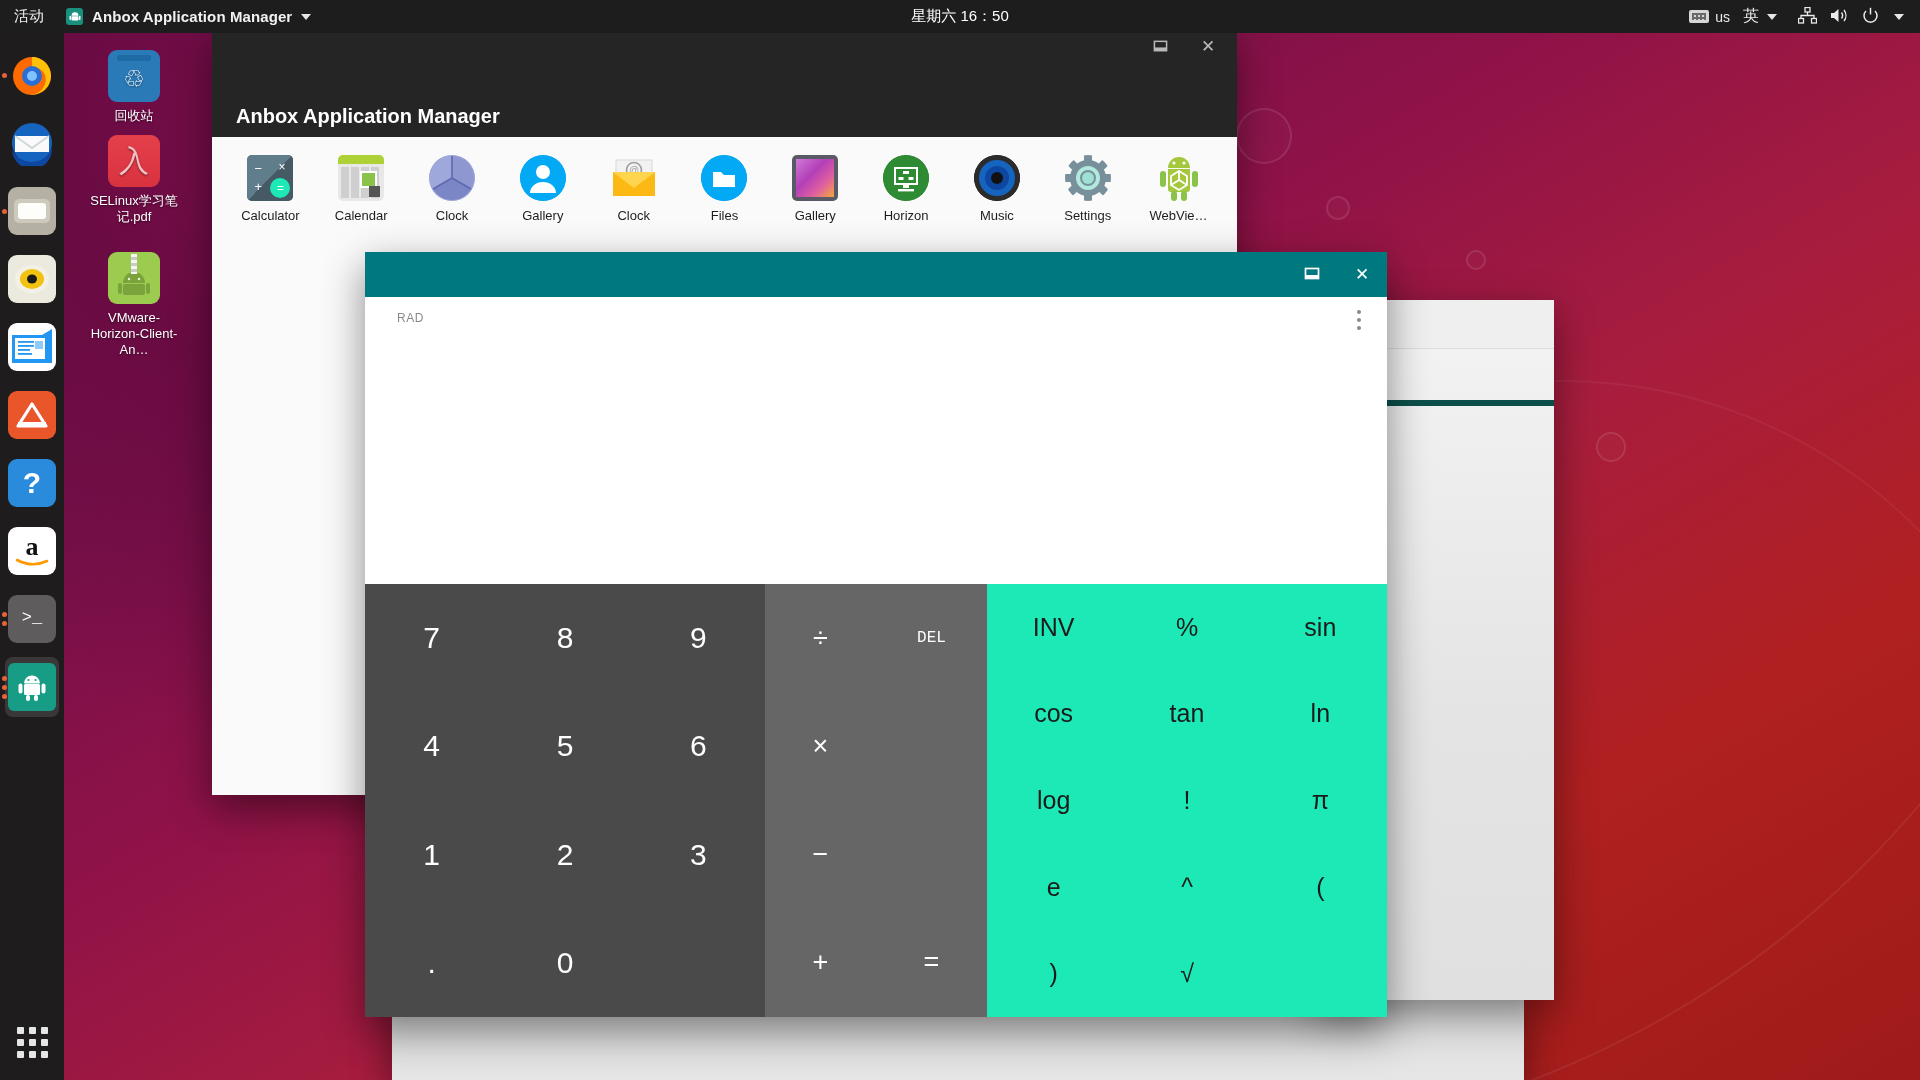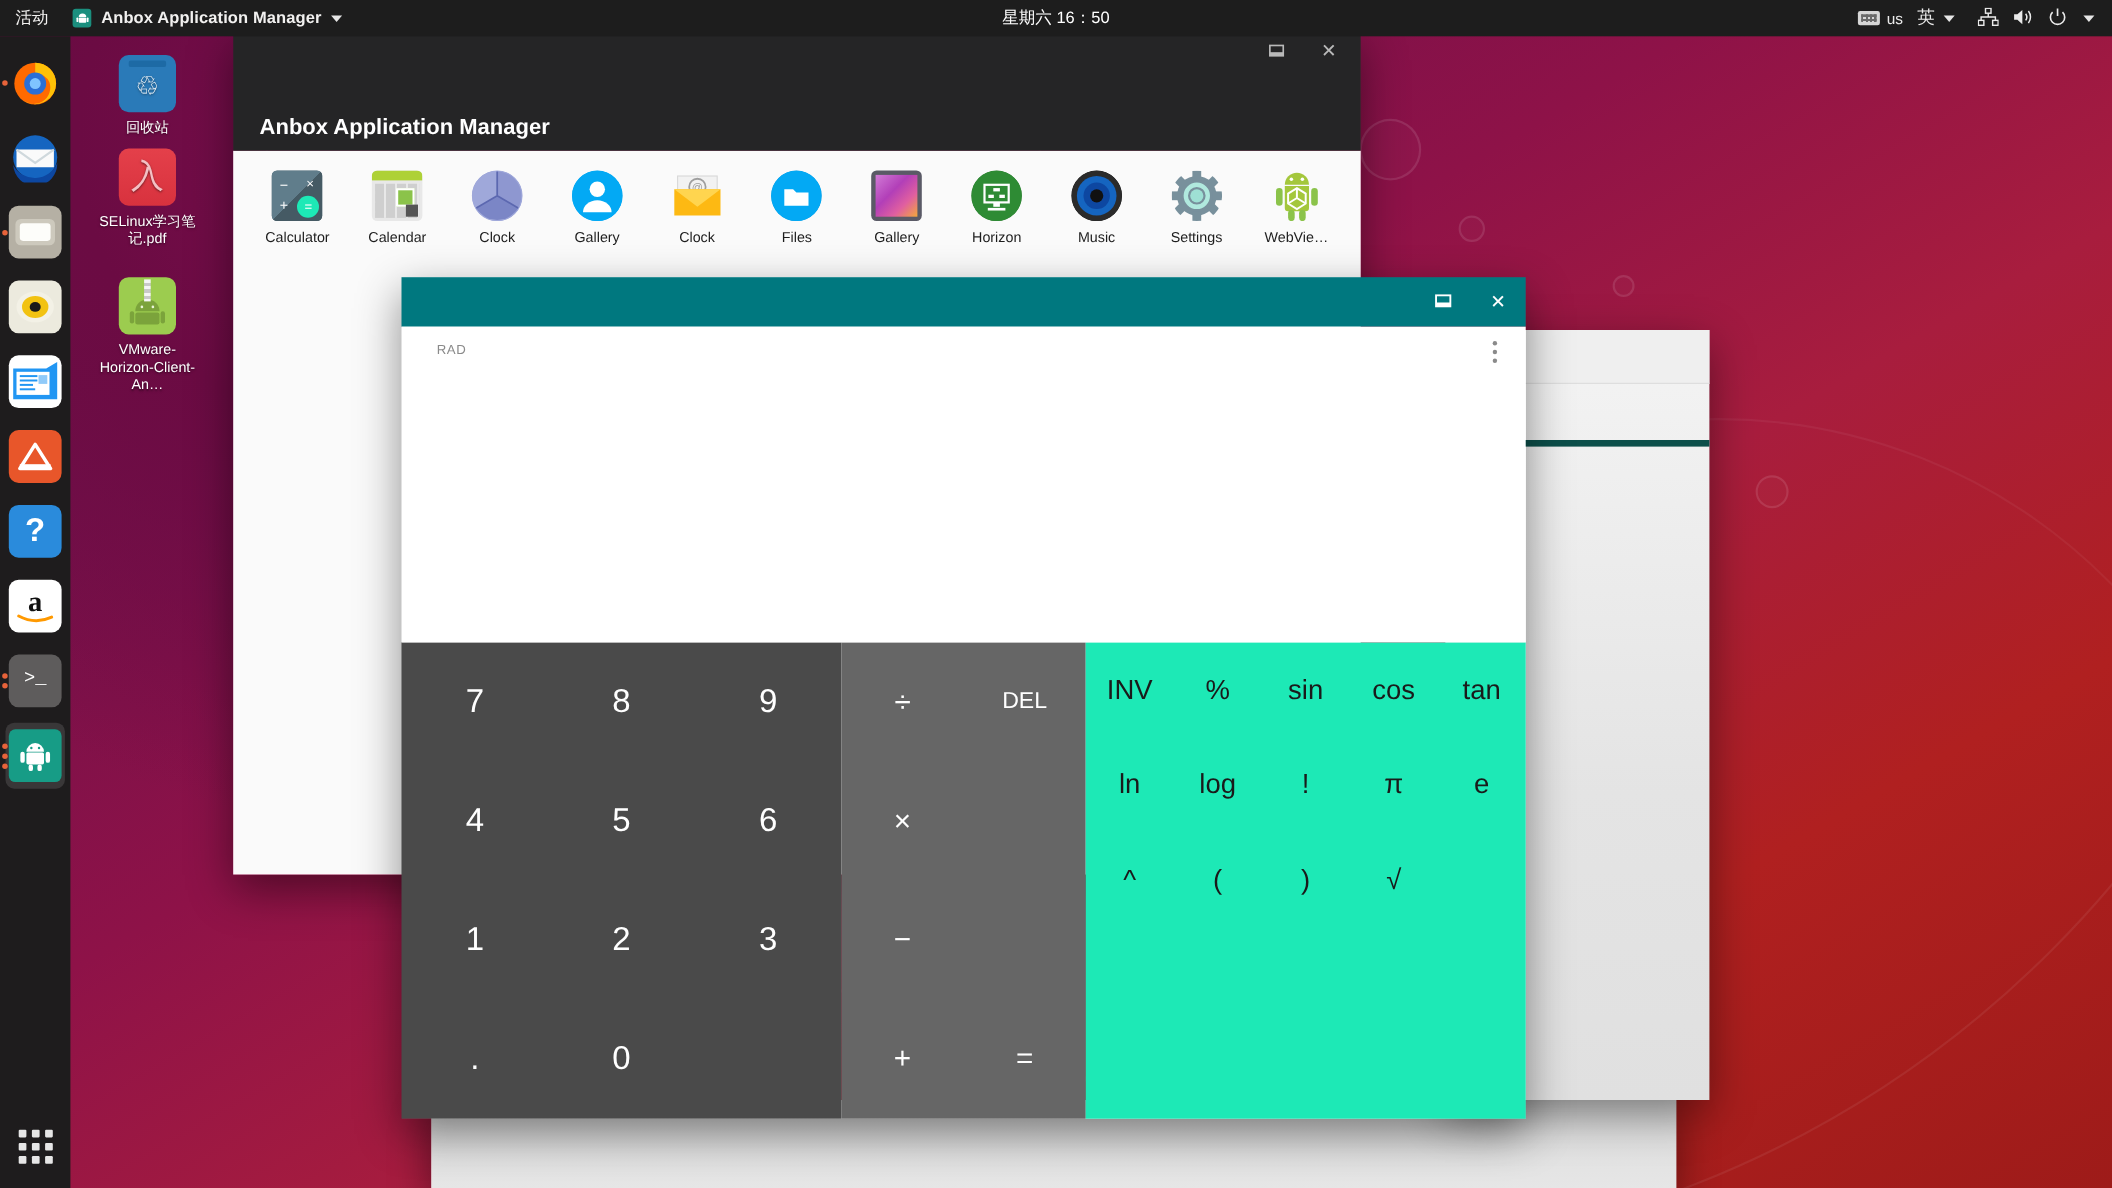--- a/index.html
+++ b/index.html
@@ -136,25 +136,25 @@
   #calc-display { height: 287px; background: #ffffff; position: relative; }
   #calc-rad { position:absolute; left: 32px; top: 14px; font-size: 12px; color:#8a8a8a; letter-spacing:.5px;}
   #calc-overflow { position:absolute; right: 26px; top: 13px; display:flex; flex-direction:column; gap:4px; }
   #calc-overflow i { width:4px;height:4px;border-radius:50%;background:#8a8a8a;display:block;}
   #calc-pad { display:flex; height: 433px; }
   #num-pad { width: 400px; background: #4a4a4a; display:grid;
              grid-template-columns: repeat(3,1fr); grid-template-rows: repeat(4,1fr); }
   #op-pad { width: 222px; background: #666666; display:grid;
             grid-template-columns: 1fr 1fr; grid-template-rows: repeat(4,1fr); }
   #sci-pad { width: 400px; background: #1de9b6; display:grid;
-             grid-template-columns: repeat(5,1fr); grid-template-rows: repeat(5,1fr); }
+             grid-template-columns: repeat(3,1fr); grid-template-rows: repeat(5,1fr); }
   .key { display:flex; align-items:center; justify-content:center;
          color:#fff; font-size: 30px; font-weight: 300; }
   #op-pad .key { font-size: 27px; }
-  #op-pad .key.small { font-size: 21px; }
+  #op-pad .key.small { font-size: 16px; font-family: Liberation Mono, monospace; }
   #sci-pad .key { color: #1a1a1a; font-size: 25px; font-weight: 400; }
   .key.blank { }
 </style>
 </head>
 <body>
 
 <div id="screen">
 
   <div id="wallpaper">
     <div class="swirl" style="left:-520px; top:-380px; width:1500px; height:1500px;"></div>

